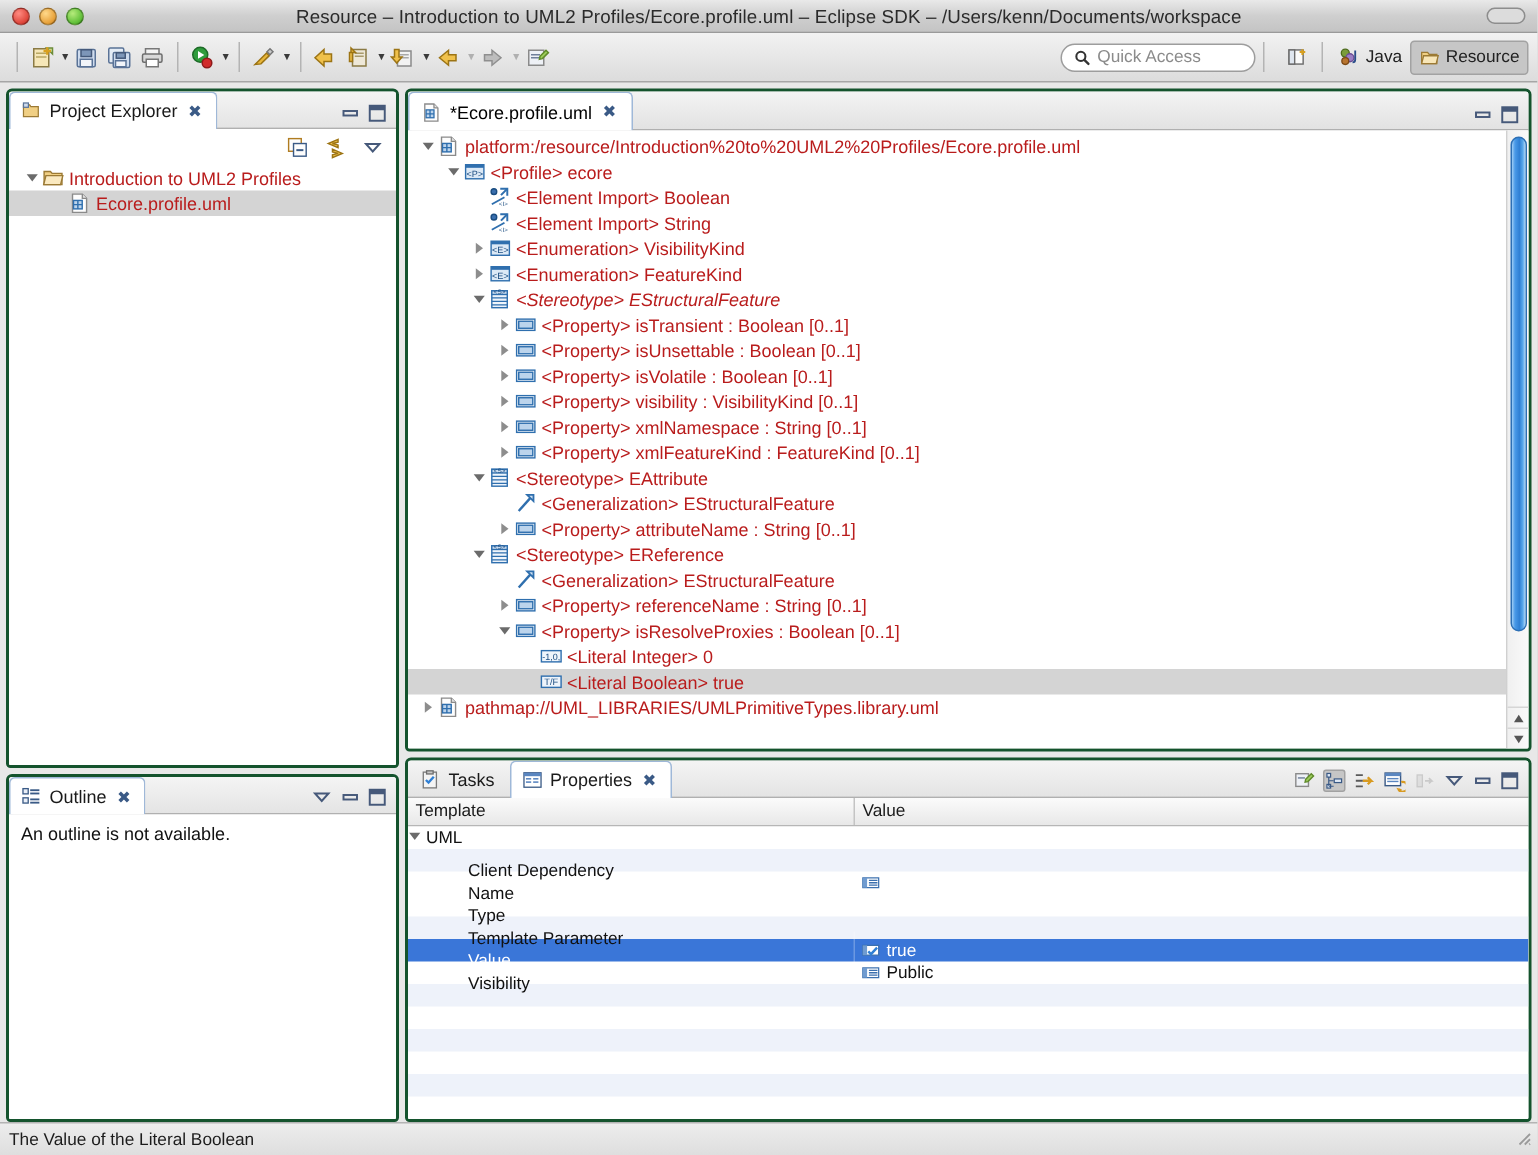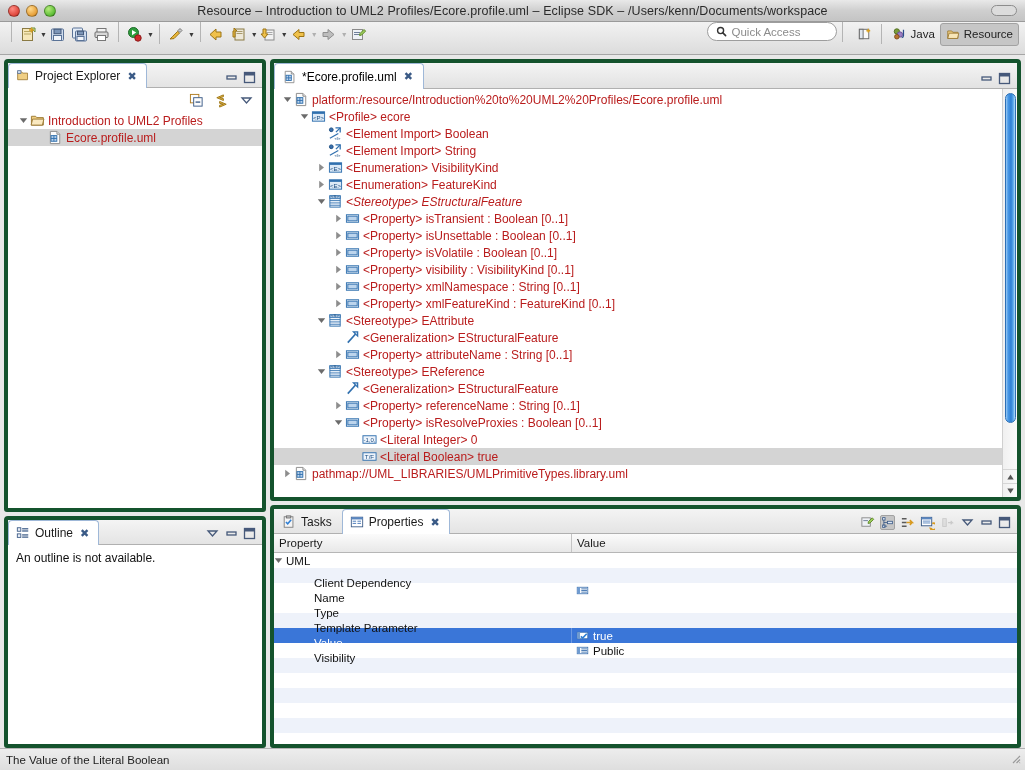--- a/index.html
+++ b/index.html
@@ -44,21 +44,21 @@
   .title-pill {
     width: 26px; height: 11px; border-radius: 6px;
     border: 1px solid #8d8d8d; background: #dcdcdc;
   }
 
   
   .toolbar {
     height: 33px;
     background: linear-gradient(to bottom, #f2f2f2, #dcdcdc);
     border-bottom: 1px solid #a6a6a6;
-    display: flex; align-items: flex-start;
+    display: flex; align-items: center;
     padding: 0 6px;
     flex: 0 0 auto;
   }
   .tb-group { display: flex; align-items: center; }
   .tb-sep { width: 1px; height: 20px; background: #b4b4b4; margin: 0 5px; }
   .tb-btn {
     display: flex; align-items: center; justify-content: center;
     height: 24px; min-width: 22px; padding: 0 1px;
     border-radius: 3px;
   }
@@ -81,21 +81,21 @@
   .persp-btn.active { background: #c6c6c6; border: 1px solid #a2a2a2; }
 
   
   .body-area { flex: 1 1 auto; display: flex; padding: 4px 4px 0 4px; gap: 4px; min-height: 0; }
   .left-col { width: 262px; display: flex; flex-direction: column; gap: 4px; flex: 0 0 auto; }
   .right-col { flex: 1 1 auto; display: flex; flex-direction: column; gap: 4px; min-width: 0; }
 
   
   .view {
     background: #fff;
-    border: 4px solid #14532d;
+    border: 2px solid #14532d;
     border-radius: 4px 4px 3px 3px;
     display: flex; flex-direction: column;
     overflow: hidden;
     min-height: 0;
   }
   .view-tabbar {
     height: 25px;
     background: linear-gradient(to bottom, #f4f4f4, #e4e4e4);
     border-bottom: 1px solid #b0b0b0;
     display: flex; align-items: flex-end;
@@ -976,21 +976,21 @@
             <div class="vt-max">
               <svg width="13" height="13" viewBox="0 0 13 13">
                   <rect x="1.5" y="1.5" width="10" height="10" fill="none" stroke="#46597a" stroke-width="1.3"></rect>
                   <rect x="1.5" y="1.5" width="10" height="3" fill="#46597a"></rect>
                 </svg>
             </div>
           </div>
         </div>
 
         <div class="table-head">
-          <div class="th col1">Property</div>
+          <div class="th col1">Template</div>
           <div class="th col2">Value</div>
         </div>
         <div class="table-body">
           <div id="prop-rows">
               <div class="prow">
                 <div class="pcell1">
                   <span class="p-group">
                     <span><svg width="9" height="9" viewBox="0 0 9 9">
                         <path d="M.8 2.2 l7.4 0 -3.7 4.8 z" fill="#6b6b6b"></path>
                       </svg></span>

